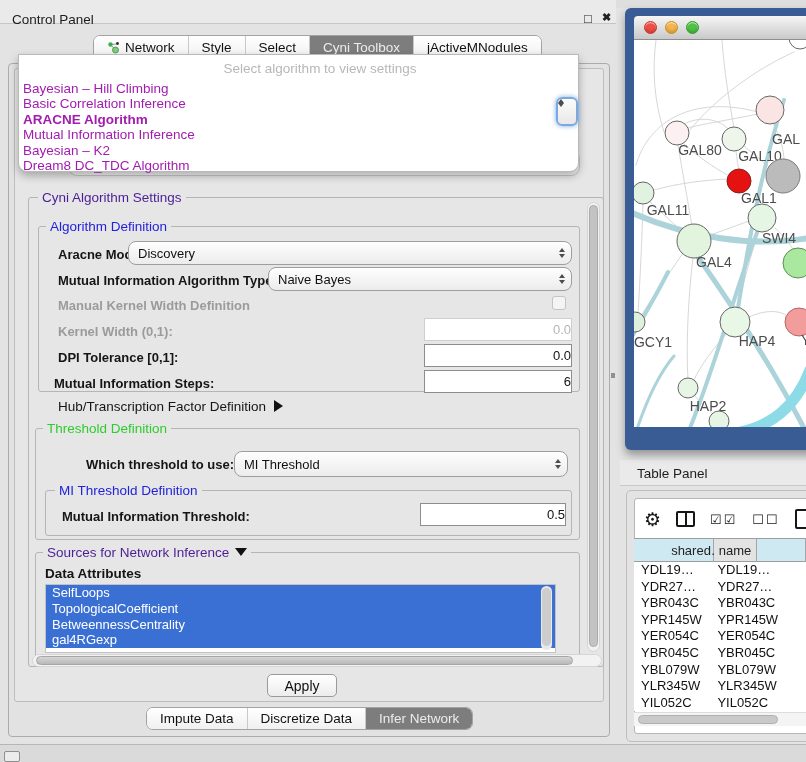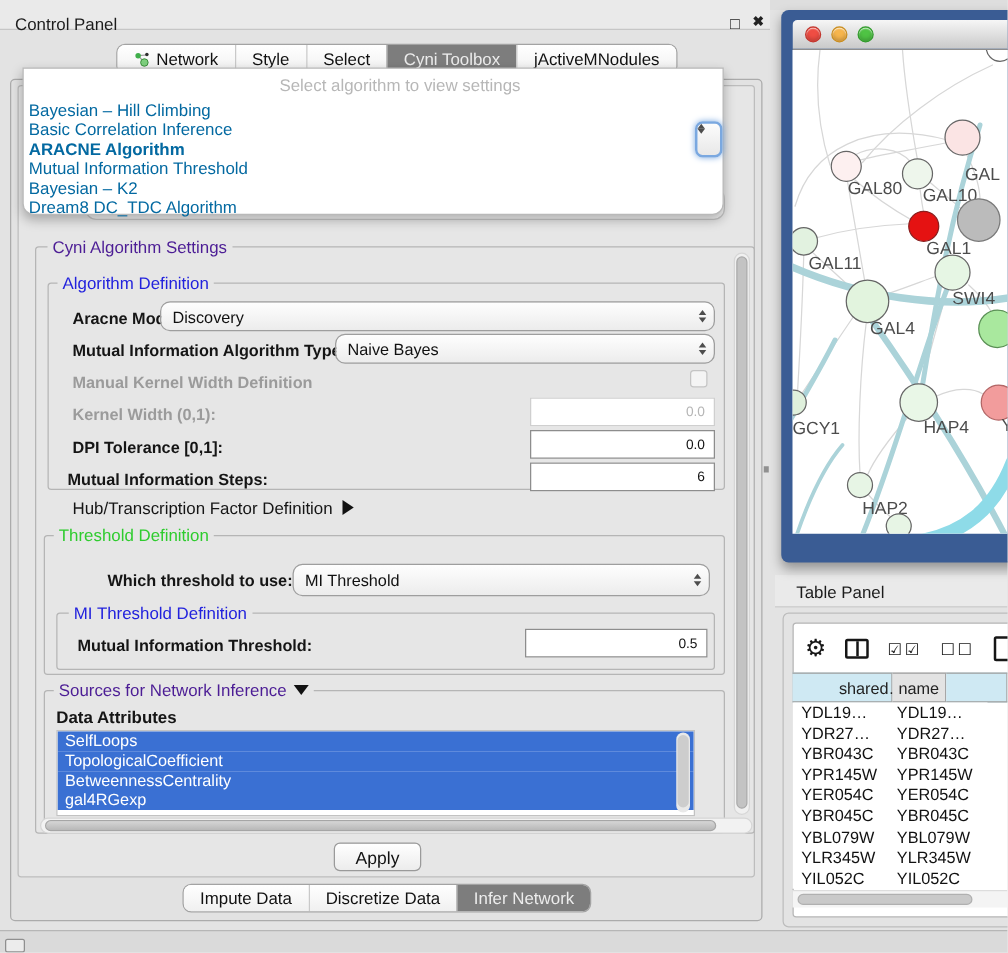--- a/index.html
+++ b/index.html
@@ -18,21 +18,21 @@
   .seg .tab { display:flex; align-items:center; gap:5px; padding:0 13px; font-size:13.5px; color:#111; border-left:1px solid #c9c9c9; background:linear-gradient(#ffffff,#f0f0f0); white-space:nowrap; cursor:default; }
   .seg .tab:first-child { border-left:none; }
   .seg .tab.sel { background:var(--tab_selected,#7d7d7d); color:#ececec; }
 
   .outer-panel { left:8px; top:63px; width:602px; height:674px; background:#e2e2e2; border:1px solid #ababab; border-radius:4px; }
   .inner-panel { left:14px; top:68px; width:590px; height:634px; background:#e6e6e6; border:1px solid #bdbdbd; border-radius:3px; }
 
   
   .popup { left:18px; top:54px; width:561px; height:118px; background:#fff; border:1px solid #b9b9b9; border-radius:0 0 9px 9px; box-shadow:0 4px 9px rgba(0,0,0,.28); z-index:30; padding-top:4px; }
   .popup .prompt { text-align:center; color:#b7b7b7; font-size:13.5px; height:22px; line-height:20px;margin-left:43px; }
-  .dd-item { font-size:13.5px; color:#0369a1; line-height:15.4px; padding-left:4px; white-space:nowrap; }
+  .dd-item { font-size:13.5px; color:#a21caf; line-height:15.4px; padding-left:4px; white-space:nowrap; }
   .dd-item.sel { font-weight:bold; }
   .ghost-combo { left:68px; top:150px; width:512px; height:26px; border:1px solid #c6c6c6; border-radius:9px; z-index:5; background:#f3f3f3; }
   .focus-combo { left:556px; top:97px; width:22px; height:29px; border:2px solid #7aa8e0; border-radius:6px; background:linear-gradient(#fcfcfc,#e8e8e8); box-shadow:0 0 5px #7aa8e0; z-index:40; }
 
   
   .group { border:1px solid #b5b5b5; border-radius:3px; background:transparent; }
   .legend { position:absolute; font-size:13.5px; background:#e6e6e6; padding:0 4px; white-space:nowrap; z-index:3; }
   .legend.blue { color:var(--legend_blue,#2222dd); }
   .legend.green { color:var(--legend_green,#2ecc2e); }
   .legend.dark { color:#4c1d95; }
@@ -40,21 +40,21 @@
   .flabel { font-size:13px; font-weight:bold; color:#151515; white-space:nowrap; }
   .flabel.dis { color:#9b9b9b; }
   .plain { font-weight:normal; }
 
   .combo { background:linear-gradient(#fefefe,#ececec); border:1px solid #9e9e9e; border-radius:8px; font-size:13px; color:#111; display:flex; align-items:center; padding-left:9px; }
   .combo .stepper { position:absolute; right:6px; top:50%; transform:translateY(-50%); display:flex; flex-direction:column; gap:2px; }
   .stepper i { display:block; width:0; height:0; border-left:3.5px solid transparent; border-right:3.5px solid transparent; }
   .stepper .up { border-bottom:4.5px solid #4d4d4d; }
   .stepper .dn { border-top:4.5px solid #4d4d4d; }
 
-  .tfield { background:#fff; font-size:11px; display:flex; align-items:center; justify-content:flex-end; padding-right:7px; }
+  .tfield { background:#fff; font-size:13px; display:flex; align-items:center; justify-content:flex-end; padding-right:0; }
   .tfield.en { border:1px solid #8d8d8d; color:#111; }
   .tfield.dis { border:1px solid #cfcfcf; color:#b5b5b5; }
   .chk { width:14px; height:14px; border:1px solid #c4c4c4; border-radius:3px; background:#f4f4f4; }
 
   .attr-list { background:#fff; border:1px solid #c2c2c2; overflow:hidden; }
   .attr-item { background:var(--selection_blue,#3a70d3); color:#fff; font-size:13px; height:15.8px; line-height:15.8px; padding-left:6px; white-space:nowrap; }
   .list-scroll { position:absolute; width:11px; background:#e9e9e9; border-radius:6px; }
   .list-thumb { position:absolute; left:1px; width:9px; background:#cdcdcd; border-radius:5px; }
 
   .vscroll { background:#f0f0f0; border:1px solid #d6d6d6; border-radius:7px; }
@@ -145,21 +145,21 @@
 <div class="abs focus-combo">
   <span class="stepper"><i class="up"></i><i class="dn"></i></span>
 </div>
 
 <div class="abs popup">
   <div class="prompt">Select algorithm to view settings</div>
   <div>
       <div class="dd-item">Bayesian – Hill Climbing</div>
       <div class="dd-item">Basic Correlation Inference</div>
       <div class="dd-item sel">ARACNE Algorithm</div>
-      <div class="dd-item">Mutual Information Threshold</div>
+      <div class="dd-item">Mutual Information Inference</div>
       <div class="dd-item">Bayesian – K2</div>
       <div class="dd-item">Dream8 DC_TDC Algorithm</div>
     </div>
 </div>
 
 <div class="abs group" style="left:28px; top:197px; width:576px; height:470px;"></div>
 <span class="legend dark" style="left:38px; top:190px;">Cyni Algorithm Settings</span>
 
 <div class="abs vscroll" style="left:587px; top:202px; width:13px; height:450px;">
   <div class="vthumb" style="height:442px;"></div>

